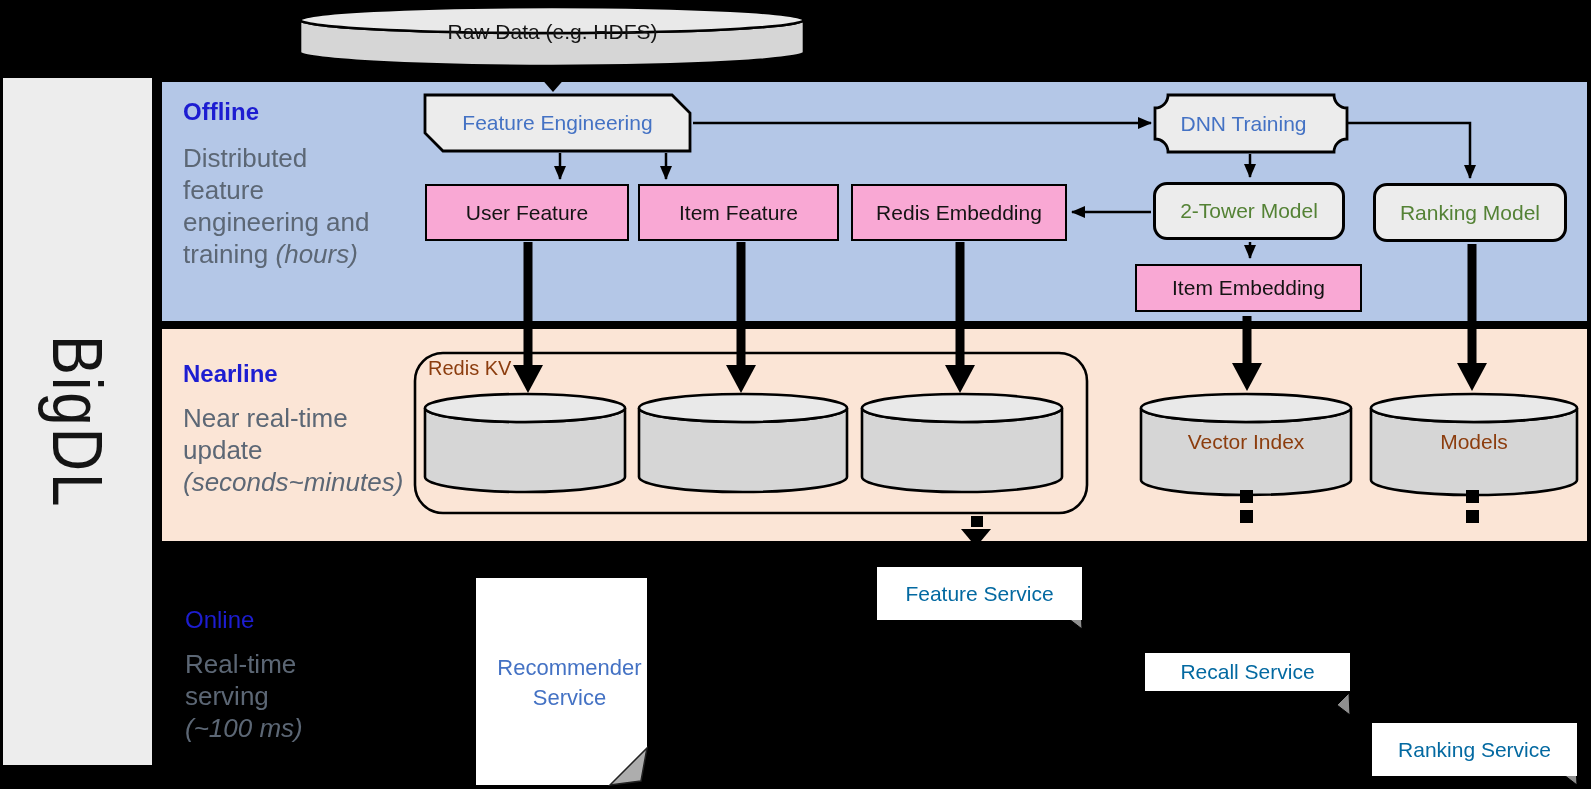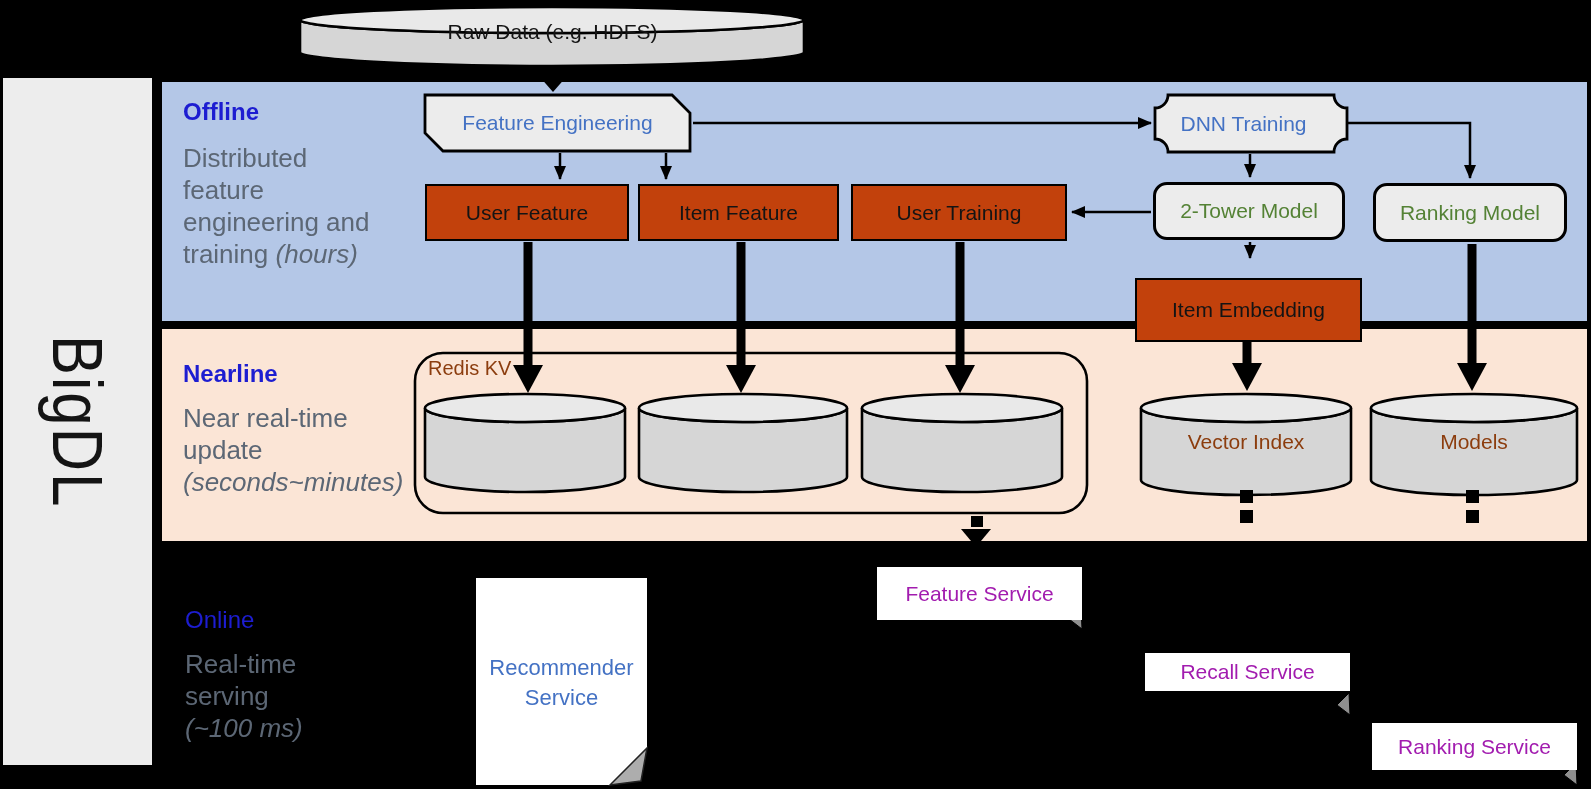--- a/index.html
+++ b/index.html
@@ -9,26 +9,26 @@
   .band{position:absolute;left:162px;width:1425px;}
   .band-offline{top:82px;height:239px;background:#B4C7E7;}
   .band-nearline{top:329px;height:212px;background:#FBE5D6;}
   .sidebar{position:absolute;left:3px;top:78px;width:149px;height:687px;background:#EDEDED;
            display:flex;align-items:center;justify-content:center;}
   .bigdl{writing-mode:vertical-rl;font-size:60px;color:#141414;letter-spacing:2px;
          transform:scaleX(1.18);font-weight:400;}
   .seclabel{position:absolute;font-size:24px;font-weight:600;color:#1D1DD1;}
   .secdesc{position:absolute;font-size:26px;line-height:32px;color:#5C6775;}
   .lbl{position:absolute;display:flex;align-items:center;justify-content:center;text-align:center;}
-  .gbox{position:absolute;background:#c2410c;border:2px solid #000;box-sizing:border-box;
+  .gbox{position:absolute;background:#f9a8d4;border:2px solid #000;box-sizing:border-box;
         display:flex;align-items:center;justify-content:center;font-size:21px;color:#141414;}
   .mbox{position:absolute;background:#ECECEC;border:3px solid #000;border-radius:14px;box-sizing:border-box;
         display:flex;align-items:center;justify-content:center;font-size:21px;color:#548235;}
   .sbox{position:absolute;background:#FFFFFF;display:flex;align-items:center;justify-content:center;
-        font-size:21px;color:#a21caf;}
+        font-size:21px;color:#0369a1;}
   .shape-lbl{font-size:21px;color:#4472C4;}
   .brown{color:#8C3D0E;}
   .doc-lbl{position:absolute;display:flex;flex-direction:column;align-items:center;justify-content:center;
            font-size:22px;color:#4472C4;line-height:30px;}
   svg{position:absolute;left:0;top:0;}
   .layer2{z-index:3;}
   .svglayer{z-index:2;}
   .bandlayer{z-index:1;}
 </style>
 </head>
@@ -139,22 +139,22 @@
     <span>engineering and</span><br>
     <span>training</span>
     <i>(hours)</i>
   </div>
 
   <div class="lbl shape-lbl layer2" style="left:430px;top:97px;width:255px;height:52px;">Feature Engineering</div>
   <div class="lbl shape-lbl layer2" style="left:1157px;top:97px;width:173px;height:53px;">DNN Training</div>
 
   <div class="gbox layer2" style="left:425px;top:184px;width:204px;height:57px;">User Feature</div>
   <div class="gbox layer2" style="left:638px;top:184px;width:201px;height:57px;">Item Feature</div>
-  <div class="gbox layer2" style="left:851px;top:184px;width:216px;height:57px;">User Training</div>
-  <div class="gbox layer2" style="left:1135px;top:278px;width:227px;height:64px;">Item Embedding</div>
+  <div class="gbox layer2" style="left:851px;top:184px;width:216px;height:57px;">Redis Embedding</div>
+  <div class="gbox layer2" style="left:1135px;top:264px;width:227px;height:48px;">Item Embedding</div>
 
   <div class="mbox layer2" style="left:1153px;top:182px;width:192px;height:58px;text-align:center;">2-Tower Model</div>
   <div class="mbox layer2" style="left:1373px;top:183px;width:194px;height:59px;">Ranking Model</div>
 
   <div class="seclabel layer2" style="left:183px;top:360px;">Nearline</div>
   <div class="secdesc layer2" style="left:183px;top:402px;">
     <span>Near real-time</span><br>
     <span>update</span><br>
     <i>(seconds~minutes)</i>
   </div>
@@ -163,22 +163,22 @@
   <div class="lbl brown layer2" style="left:1371px;top:418px;width:206px;height:48px;font-size:21px;">Models</div>
   <div class="lbl brown layer2" style="left:1141px;top:418px;width:210px;height:48px;font-size:21px;">Vector Index</div>
 
   <div class="seclabel layer2" style="left:185px;top:606px;font-weight:400;">Online</div>
   <div class="secdesc layer2" style="left:185px;top:648px;">
     <span>Real-time</span><br>
     <span>serving</span><br>
     <i>(~100 ms)</i>
   </div>
 
-  <div class="doc-lbl layer2" style="left:476px;top:598px;width:171px;height:170px;">
+  <div class="doc-lbl layer2" style="left:476px;top:598px;width:171px;height:170px;padding-left:8px;">
     <span>Recommender</span>
     <span>Service</span>
   </div>
 
   <div class="sbox layer2" style="left:877px;top:567px;width:205px;height:53px;">Feature Service</div>
   <div class="sbox layer2" style="left:1145px;top:653px;width:205px;height:38px;">Recall Service</div>
-  <div class="sbox layer2" style="left:1372px;top:723px;width:205px;height:47px;">Ranking Service</div>
+  <div class="sbox layer2" style="left:1372px;top:723px;width:205px;height:53px;">Ranking Service</div>
 
 </div>
 
 </body></html>

